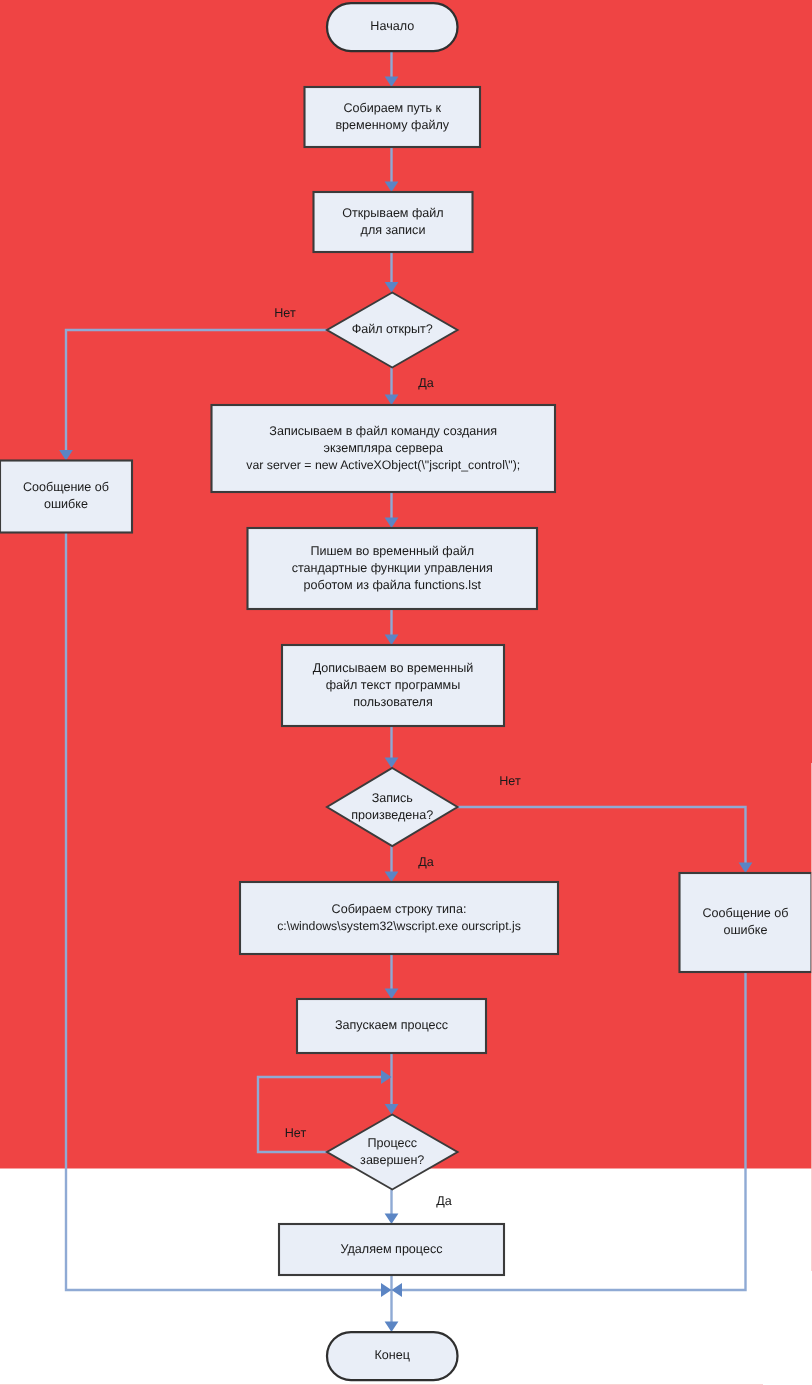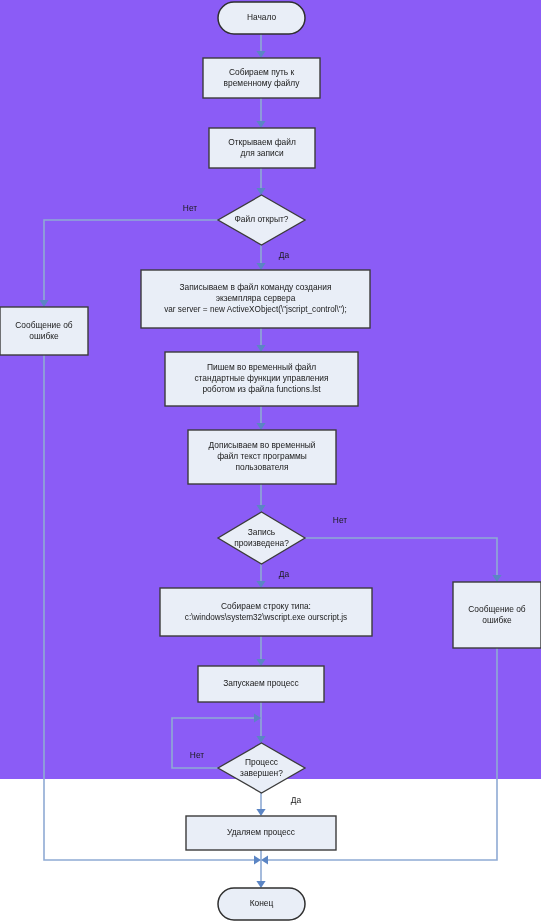--- a/index.html
+++ b/index.html
@@ -11,21 +11,21 @@
   body {
     width: 541px;
     height: 923px;
     overflow: hidden;
     font-family: "Liberation Sans", "DejaVu Sans", sans-serif;
   }
   #flowchart-root {
     position: relative;
     width: 541px;
     height: 779px;
-    background: #8b5cf6;
+    background: #ef4444;
   }
   svg.diagram {
     display: block;
     width: 541px;
     height: 923px;
   }
   .node-shape {
     fill: #e9eef7;
     stroke: #3b3b3b;
     stroke-width: 1.4;

